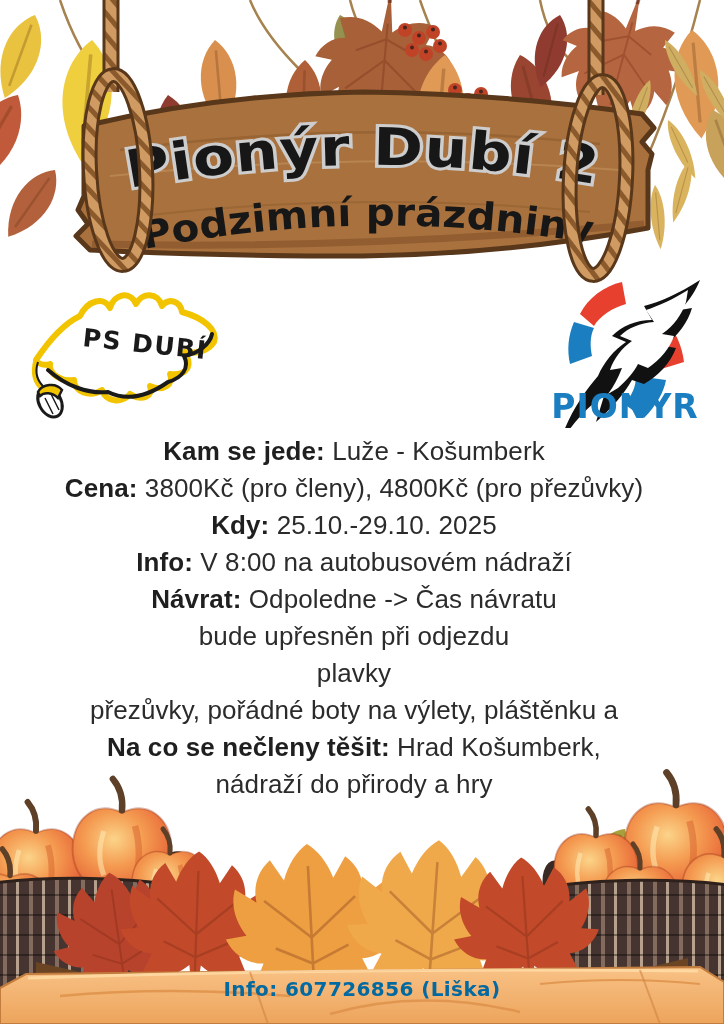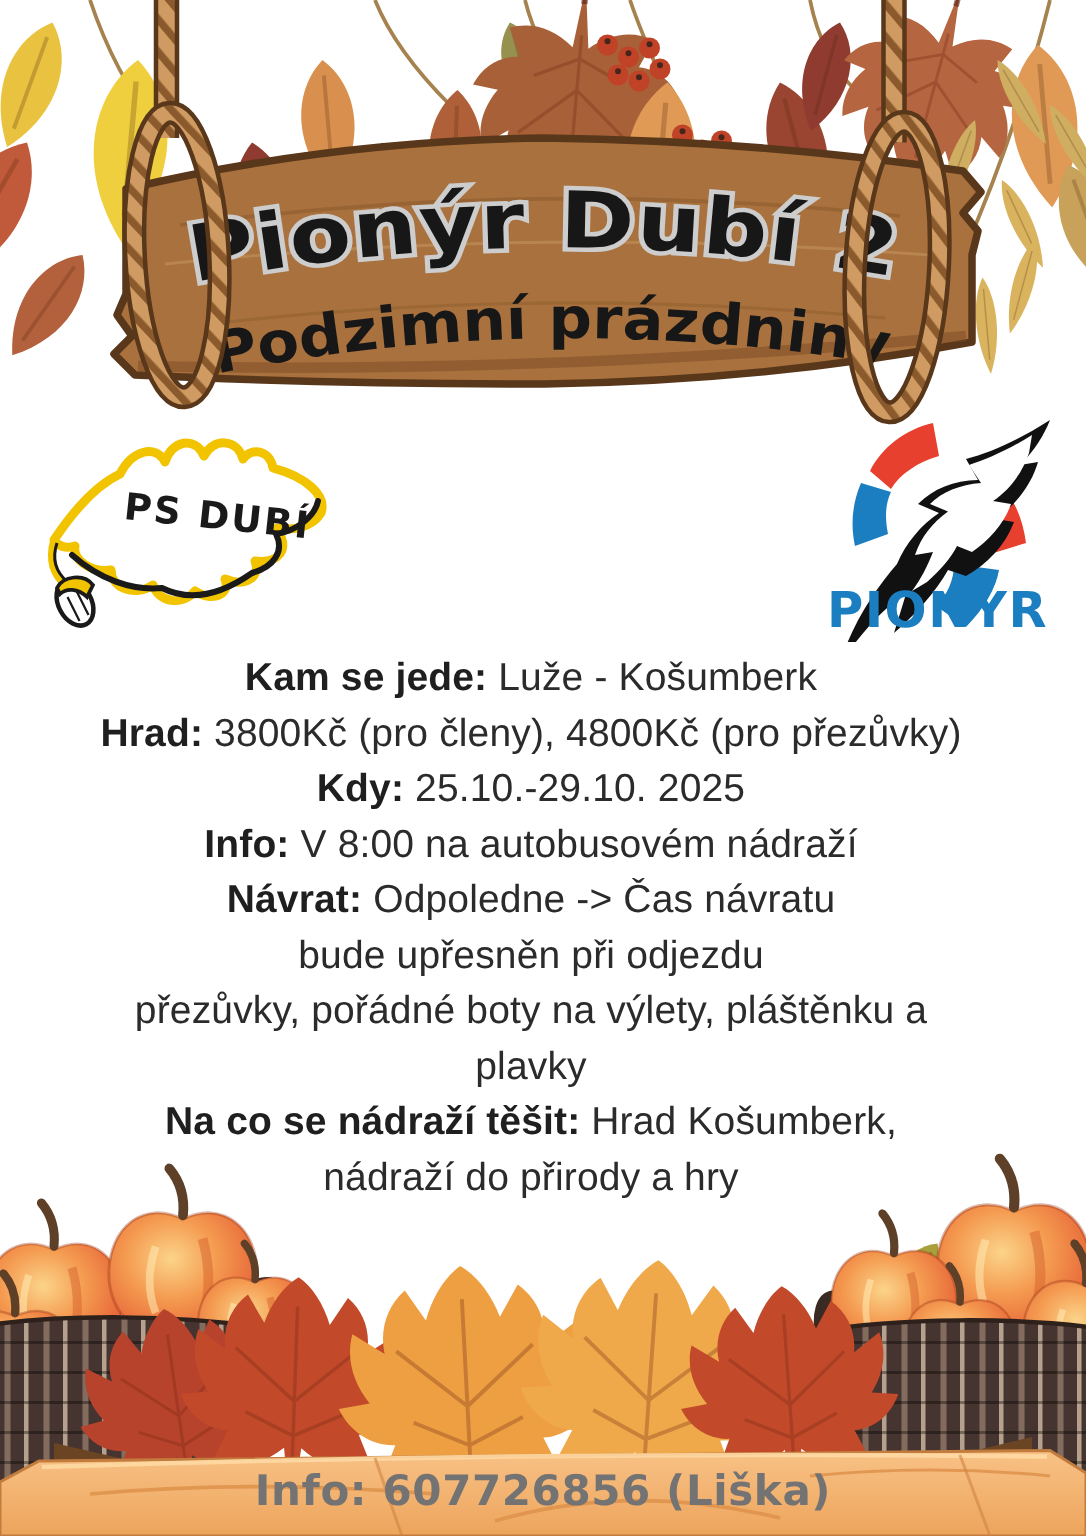--- a/index.html
+++ b/index.html
@@ -13,21 +13,21 @@
   #logo-left{top:282px;left:18px;}
   #logo-right{top:276px;left:540px;}
   #bottom-decor{top:744px;}
   .details{
     position:absolute;top:433px;left:0;right:16px;text-align:center;
     font-size:26px;line-height:37px;color:#2b2b2b;letter-spacing:0.1px;
   }
   .details .lbl{font-weight:700;color:#1f1f1f;}
   .plank-text{
     position:absolute;top:977px;left:0;right:0;text-align:center;
-    font-size:28px;font-weight:800;color:#737373;letter-spacing:0.4px;
+    font-size:20px;font-weight:800;color:#0369a1;letter-spacing:0.4px;
     font-family:"DejaVu Sans","Liberation Sans",sans-serif;
   }
   svg text{font-family:"DejaVu Sans","Liberation Sans",sans-serif;}
 </style>
 </head>
 <body>
 
 <div class="poster">
 
   <svg id="top-decor" width="724" height="250" viewBox="0 0 724 250">
@@ -184,28 +184,28 @@
       <path d="M100,66 C110,72 116,82 118,94 L144,86 C142,70 136,56 126,46 Z" fill="#e8402e"></path>
       <path d="M96,100 C96,110 92,120 84,128 L104,142 C116,130 124,116 126,104 Z" fill="#1b7ec0"></path>
       <path d="M160,4 C138,18 120,26 104,30 L112,44 C96,44 82,50 72,60 L86,66 C74,74 64,86 58,100 C44,116 28,140 20,166 C36,144 50,128 64,120 L56,146 C72,132 84,118 92,104 L104,108 C118,100 130,88 136,72 L124,70 C138,60 148,46 152,32 L140,34 C150,24 156,14 160,4 Z" fill="#111111"></path>
       <path d="M148,14 C132,24 118,30 106,34 L114,46 C100,47 88,52 80,60 L92,65 C82,72 74,82 70,94 L82,92 C78,102 74,110 68,118 L78,112 C87,104 94,96 98,88 L108,92 C120,84 130,72 134,60 L122,58 C134,50 142,38 146,26 Z" fill="#ffffff"></path>
     </g>
     <text x="85" y="142" text-anchor="middle" font-size="33" font-weight="bold" letter-spacing="1" fill="#1b7ec0">PIONÝR</text>
   </svg>
 
   <div class="details">
     <div class="line"><span class="lbl">Kam se jede:</span><span> Luže - Košumberk</span></div>
-    <div class="line"><span class="lbl">Hrad:</span><span> 3800Kč (pro členy), 4800Kč (pro přezůvky)</span></div>
+    <div class="line"><span class="lbl">Cena:</span><span> 3800Kč (pro členy), 4800Kč (pro přezůvky)</span></div>
     <div class="line"><span class="lbl">Kdy:</span><span> 25.10.-29.10. 2025</span></div>
     <div class="line"><span class="lbl">Info:</span><span> V 8:00 na autobusovém nádraží</span></div>
     <div class="line"><span class="lbl">Návrat:</span><span> Odpoledne -&gt; Čas návratu</span></div>
     <div class="line"><span class="lbl"></span><span>bude upřesněn při odjezdu</span></div>
+    <div class="line"><span class="lbl"></span><span>plavky</span></div>
     <div class="line"><span class="lbl"></span><span>přezůvky, pořádné boty na výlety, pláštěnku a</span></div>
-    <div class="line"><span class="lbl"></span><span>plavky</span></div>
-    <div class="line"><span class="lbl">Na co se nádraží těšit:</span><span> Hrad Košumberk,</span></div>
+    <div class="line"><span class="lbl">Na co se nečleny těšit:</span><span> Hrad Košumberk,</span></div>
     <div class="line"><span class="lbl"></span><span>nádraží do přirody a hry</span></div>
   </div>
 
   <svg id="bottom-decor" width="724" height="280" viewBox="0 0 724 280">
 
     <use href="#maple" fill="#a33f2a" transform="translate(128,190) rotate(-10) scale(0.95)"></use>
     <use href="#maple" fill="#a33f2a" transform="translate(578,195) rotate(10) scale(0.95)"></use>
 
     <path d="M162,148 C150,108 190,98 196,132 C199,148 193,166 184,186" fill="none" stroke="#3a2a24" stroke-width="8" stroke-linecap="round"></path>
     <path d="M580,152 C566,108 540,112 548,150" fill="none" stroke="#3a2a24" stroke-width="8" stroke-linecap="round"></path>

